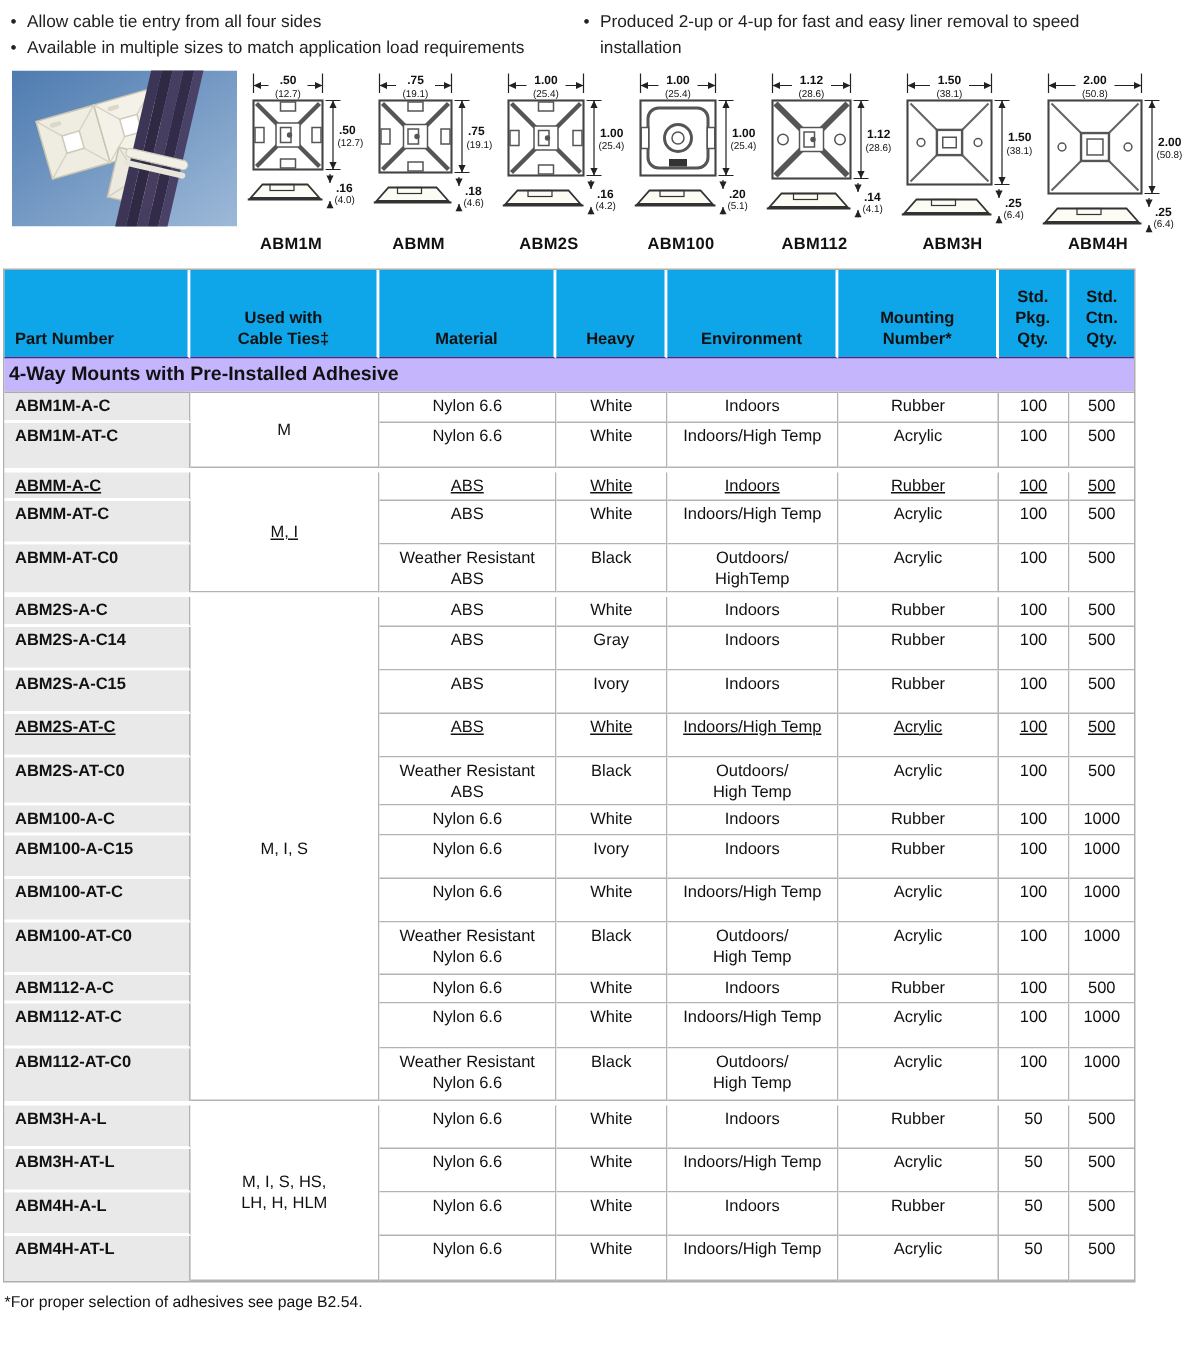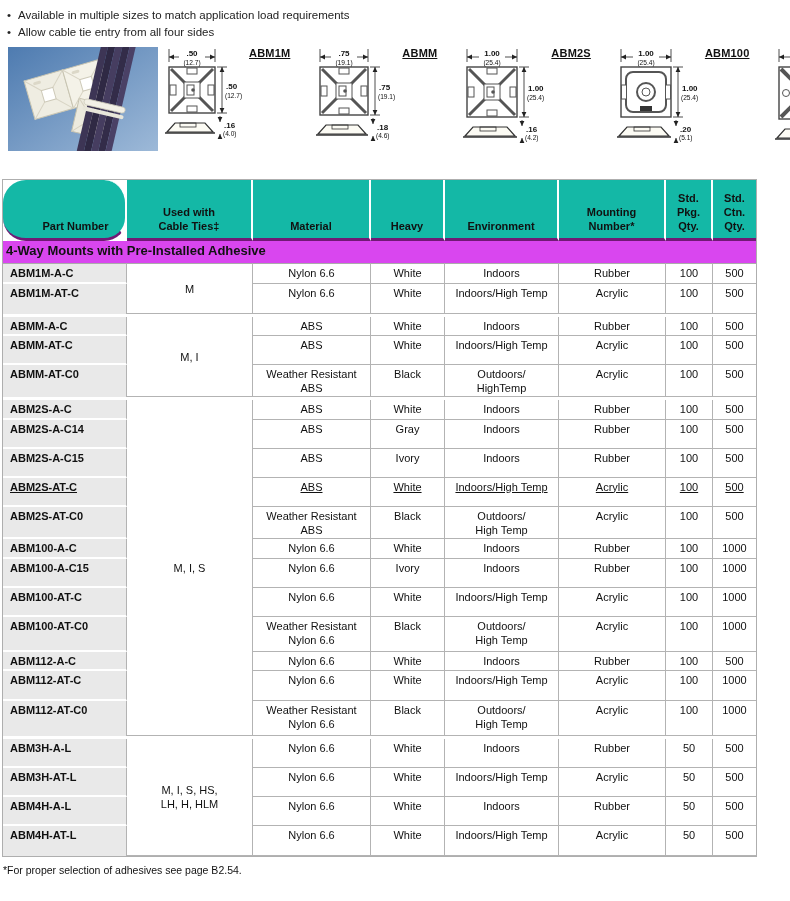--- a/index.html
+++ b/index.html
@@ -9,33 +9,33 @@
   .bullets-row{display:flex;padding:7px 0 0 6px;}
   .bullets{list-style:none;margin:0;padding:0;}
   .bullets li{position:relative;padding-left:12px;font-size:11.5px;line-height:1.45;color:#222;}
   .bullets li:before{content:"\2022";position:absolute;left:1px;top:0;}
   .bullets.left{width:378px;}
   .bullets.right{width:352px;margin-left:4px;}
   
   .product-row{display:flex;align-items:flex-start;margin:7px 0 0 8px;}
   .photo{width:150px;height:104px;flex:0 0 auto;}
   .diagrams{display:flex;flex:1;justify-content:space-between;margin-left:7px;padding-right:2px;}
-  .fig{display:flex;flex-direction:row;height:122px;justify-content:space-between;text-decoration:underline;}
+  .fig{display:flex;flex-direction:column;align-items:center;height:122px;justify-content:space-between;}
   .fig-label{font-size:11px;font-weight:bold;letter-spacing:.2px;padding-right:26px;}
   .dim{font-size:8px;font-weight:bold;fill:#111;}
   .dimm{font-size:6.6px;fill:#111;font-weight:normal;}
   
   .tbl{margin:10px 0 0 2px;width:753px;border:1px solid #aeaeae;}
   table{border-collapse:separate;border-spacing:0;table-layout:fixed;width:753px;font-size:11px;}
-  th{background:#14b8a6;font-size:11px;font-weight:bold;vertical-align:bottom;
+  th{background:#0ea5e9;font-size:11px;font-weight:bold;vertical-align:bottom;
      padding:3px 2px 5px 2px;text-align:center;white-space:pre-line;line-height:1.25;
-     border-right:2px solid #fff;border-bottom:3px solid #701a75;height:50px;}
-  th.first{text-align:center;padding-left:25px;border-radius:23px;}
+     border-right:2px solid #fff;border-bottom:1px solid #701a75;height:50px;}
+  th.first{text-align:left;padding-left:7px;}
   th:last-child{border-right:none;}
-  tr.section td{border:none;background:#d946ef;font-size:13px;font-weight:bold;
+  tr.section td{border:none;background:#c4b5fd;font-size:13px;font-weight:bold;
      padding:2px 0 3px 3px;text-align:left;}
   td{vertical-align:top;text-align:center;padding:2px 2px 1px 2px;line-height:1.3;
      white-space:pre-line;border-right:1px solid #b3b3b3;border-bottom:1px solid #b3b3b3;
      background:#fff;}
   td:last-child{border-right:none;}
   td.part{background:#e9e9e9;text-align:left;font-weight:bold;padding-left:7px;
      border-bottom:2px solid #fff;}
   td.ties{vertical-align:middle;}
   tbody tr.first-data td{border-top:1px solid #ababab;margin-left:15px;}
   tr.lastg td.part{border-bottom:none;}
@@ -44,22 +44,25 @@
   .footnotes{margin:7px 0 0 3px;width:782px;}
   .footnotes p{margin:0 0 2px 0;font-size:10.5px;line-height:1.32;color:#111;}
 </style>
 </head>
 <body>
 
 <div class="page">
 
   <div class="bullets-row">
     <ul class="bullets left">
+      <li>Allow cable tie entry from all four sides</li>
       <li>Available in multiple sizes to match application load requirements</li>
-      <li>Allow cable tie entry from all four sides</li>
+    </ul>
+    <ul class="bullets right">
+      <li>Produced 2-up or 4-up for fast and easy liner removal to speed installation</li>
     </ul>
   </div>
 
   <div class="product-row">
     <div class="photo">
       <svg width="150" height="104" viewBox="0 0 150 104">
         <defs>
           <linearGradient id="pbg" x1="0" y1="0" x2="1" y2="1">
             <stop offset="0" stop-color="#4e7bb0"></stop>
               <stop offset="1" stop-color="#9db9d8"></stop>
@@ -418,21 +421,21 @@
             <td>Nylon 6.6</td>
         <td>White</td>
         <td>Indoors/High Temp</td>
         <td>Acrylic</td>
         <td>100</td>
         <td>500</td>
           </tr>
           <tr class="gap">
             <td colspan="8"></td>
           </tr>
-          <tr style="height: 18px;">
+          <tr style="height: 18px; text-decoration: underline;">
             <td class="part">ABMM-A-C</td>
             <td class="ties" rowspan="3">M, I</td>
             <td>ABS</td>
         <td>White</td>
         <td>Indoors</td>
         <td>Rubber</td>
         <td>100</td>
         <td>500</td>
           </tr>
           <tr style="height: 29px;">

